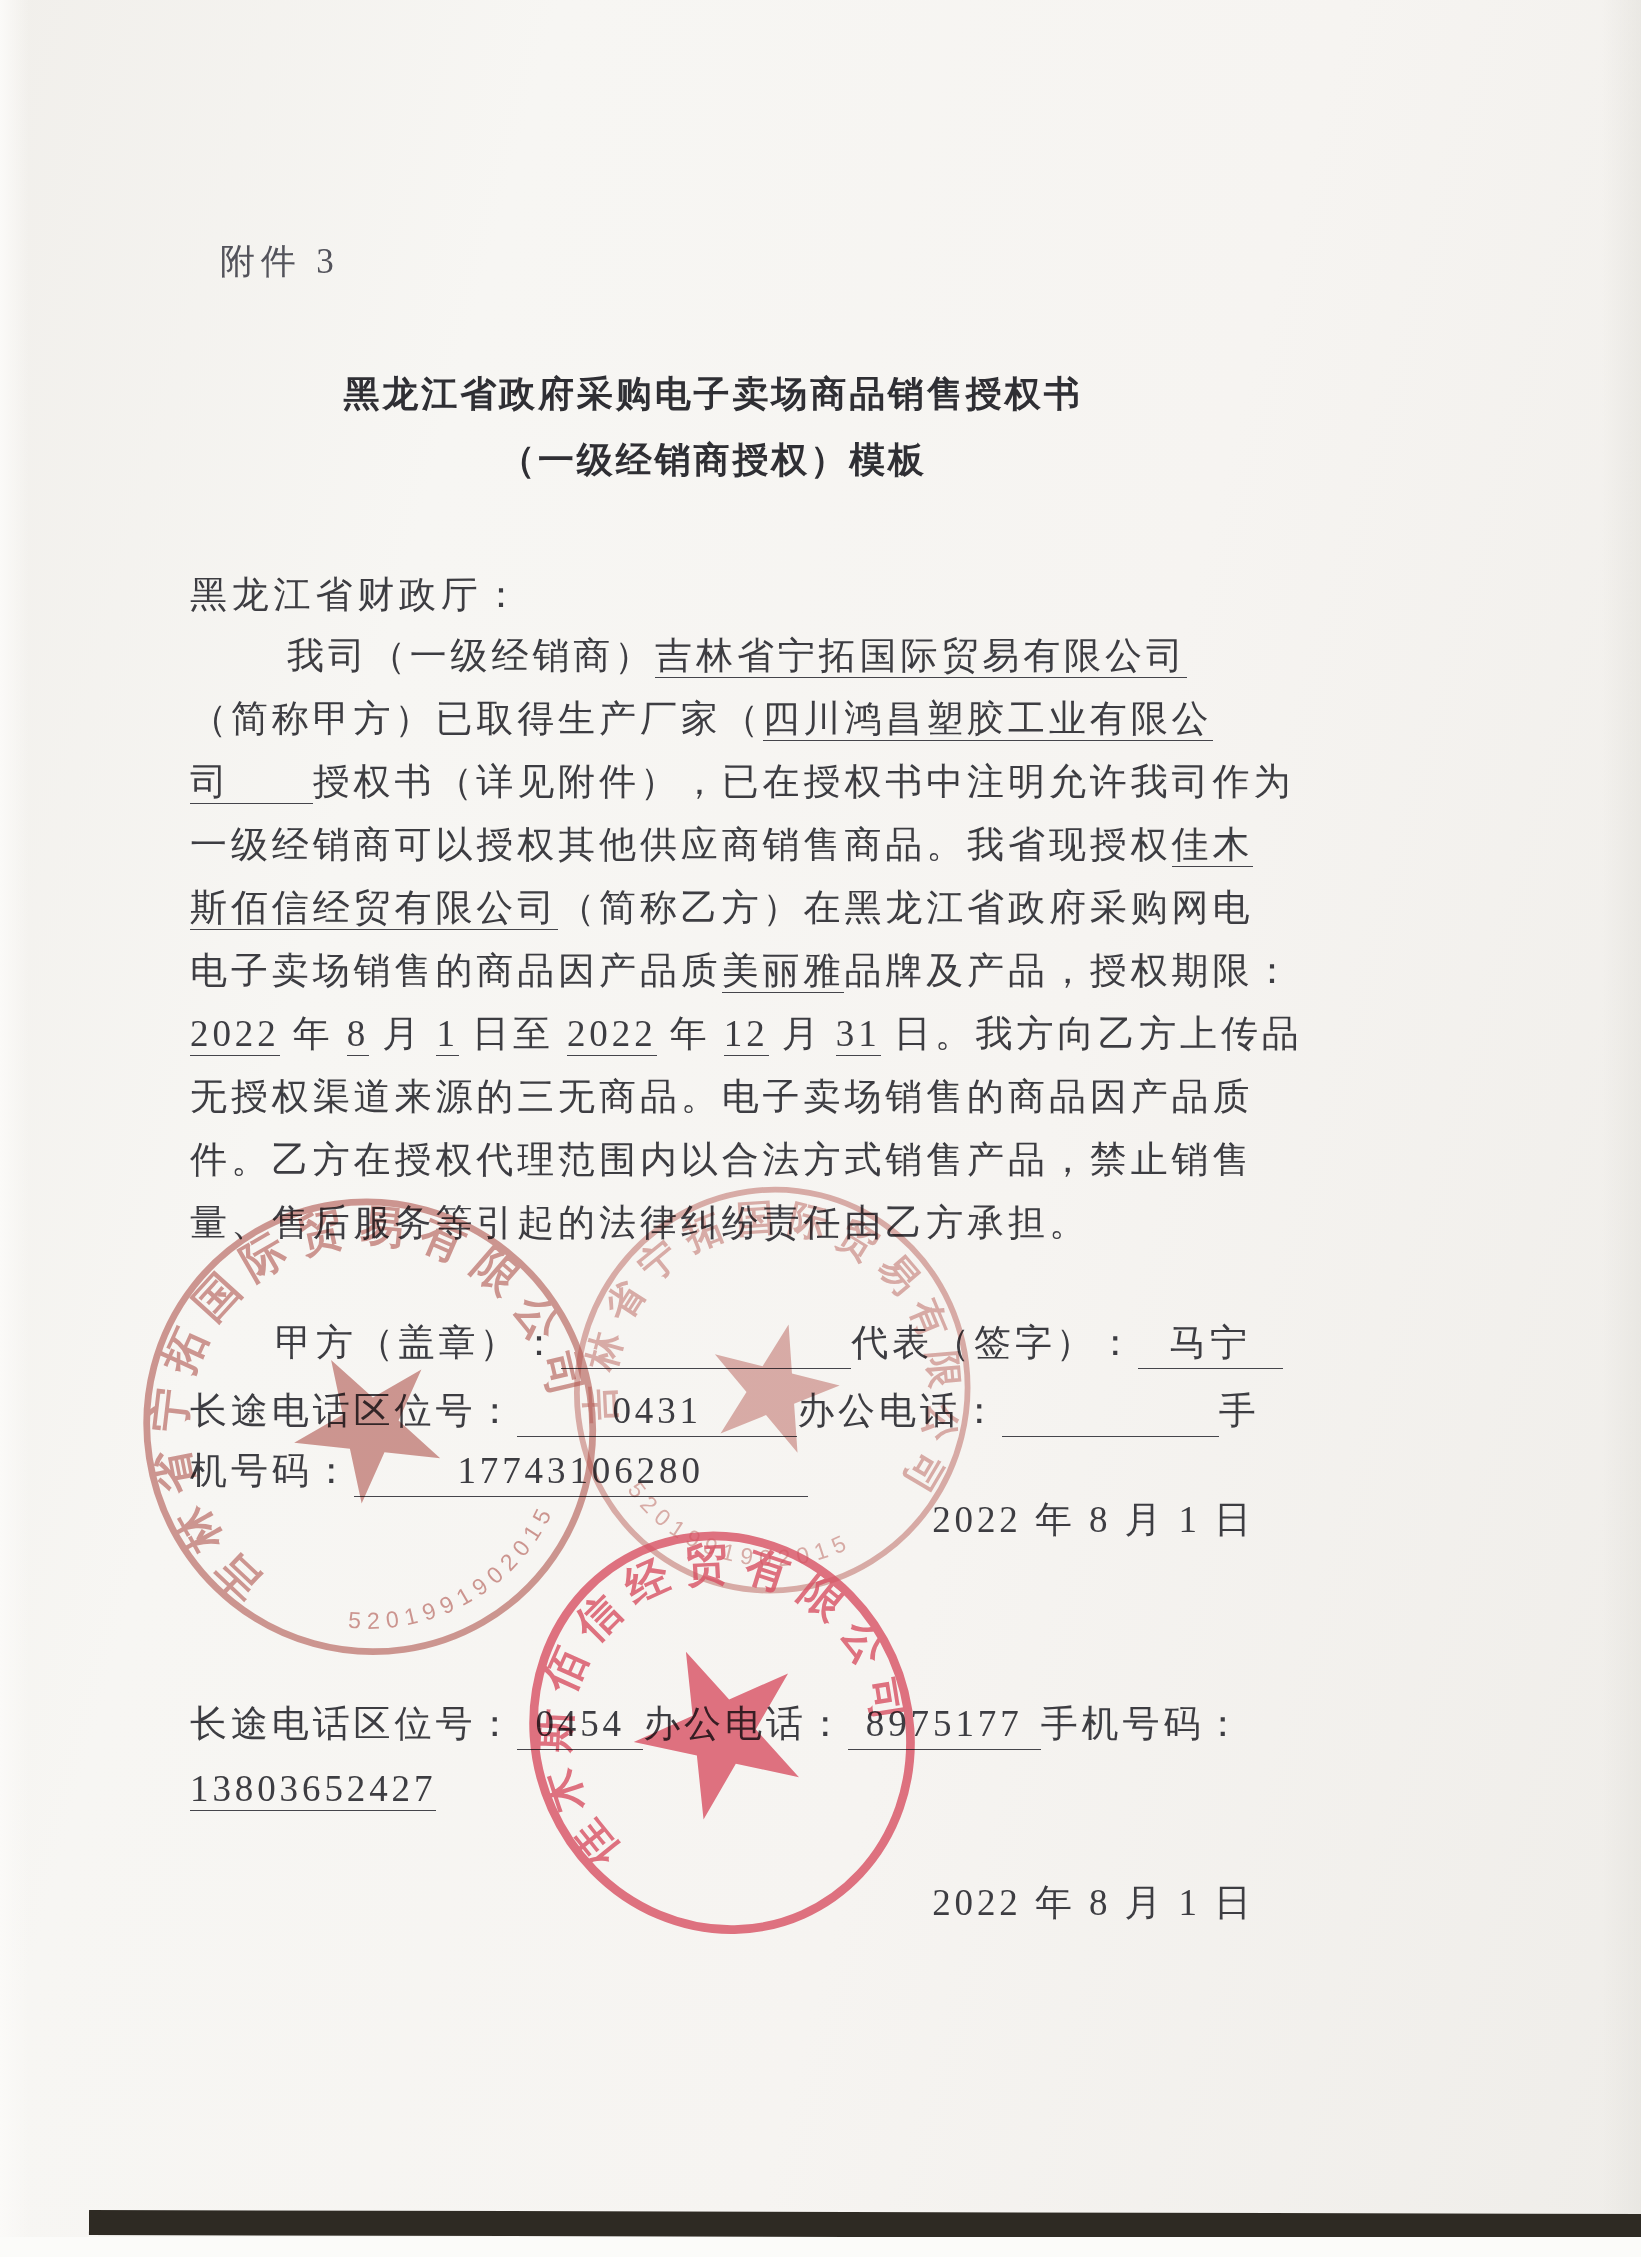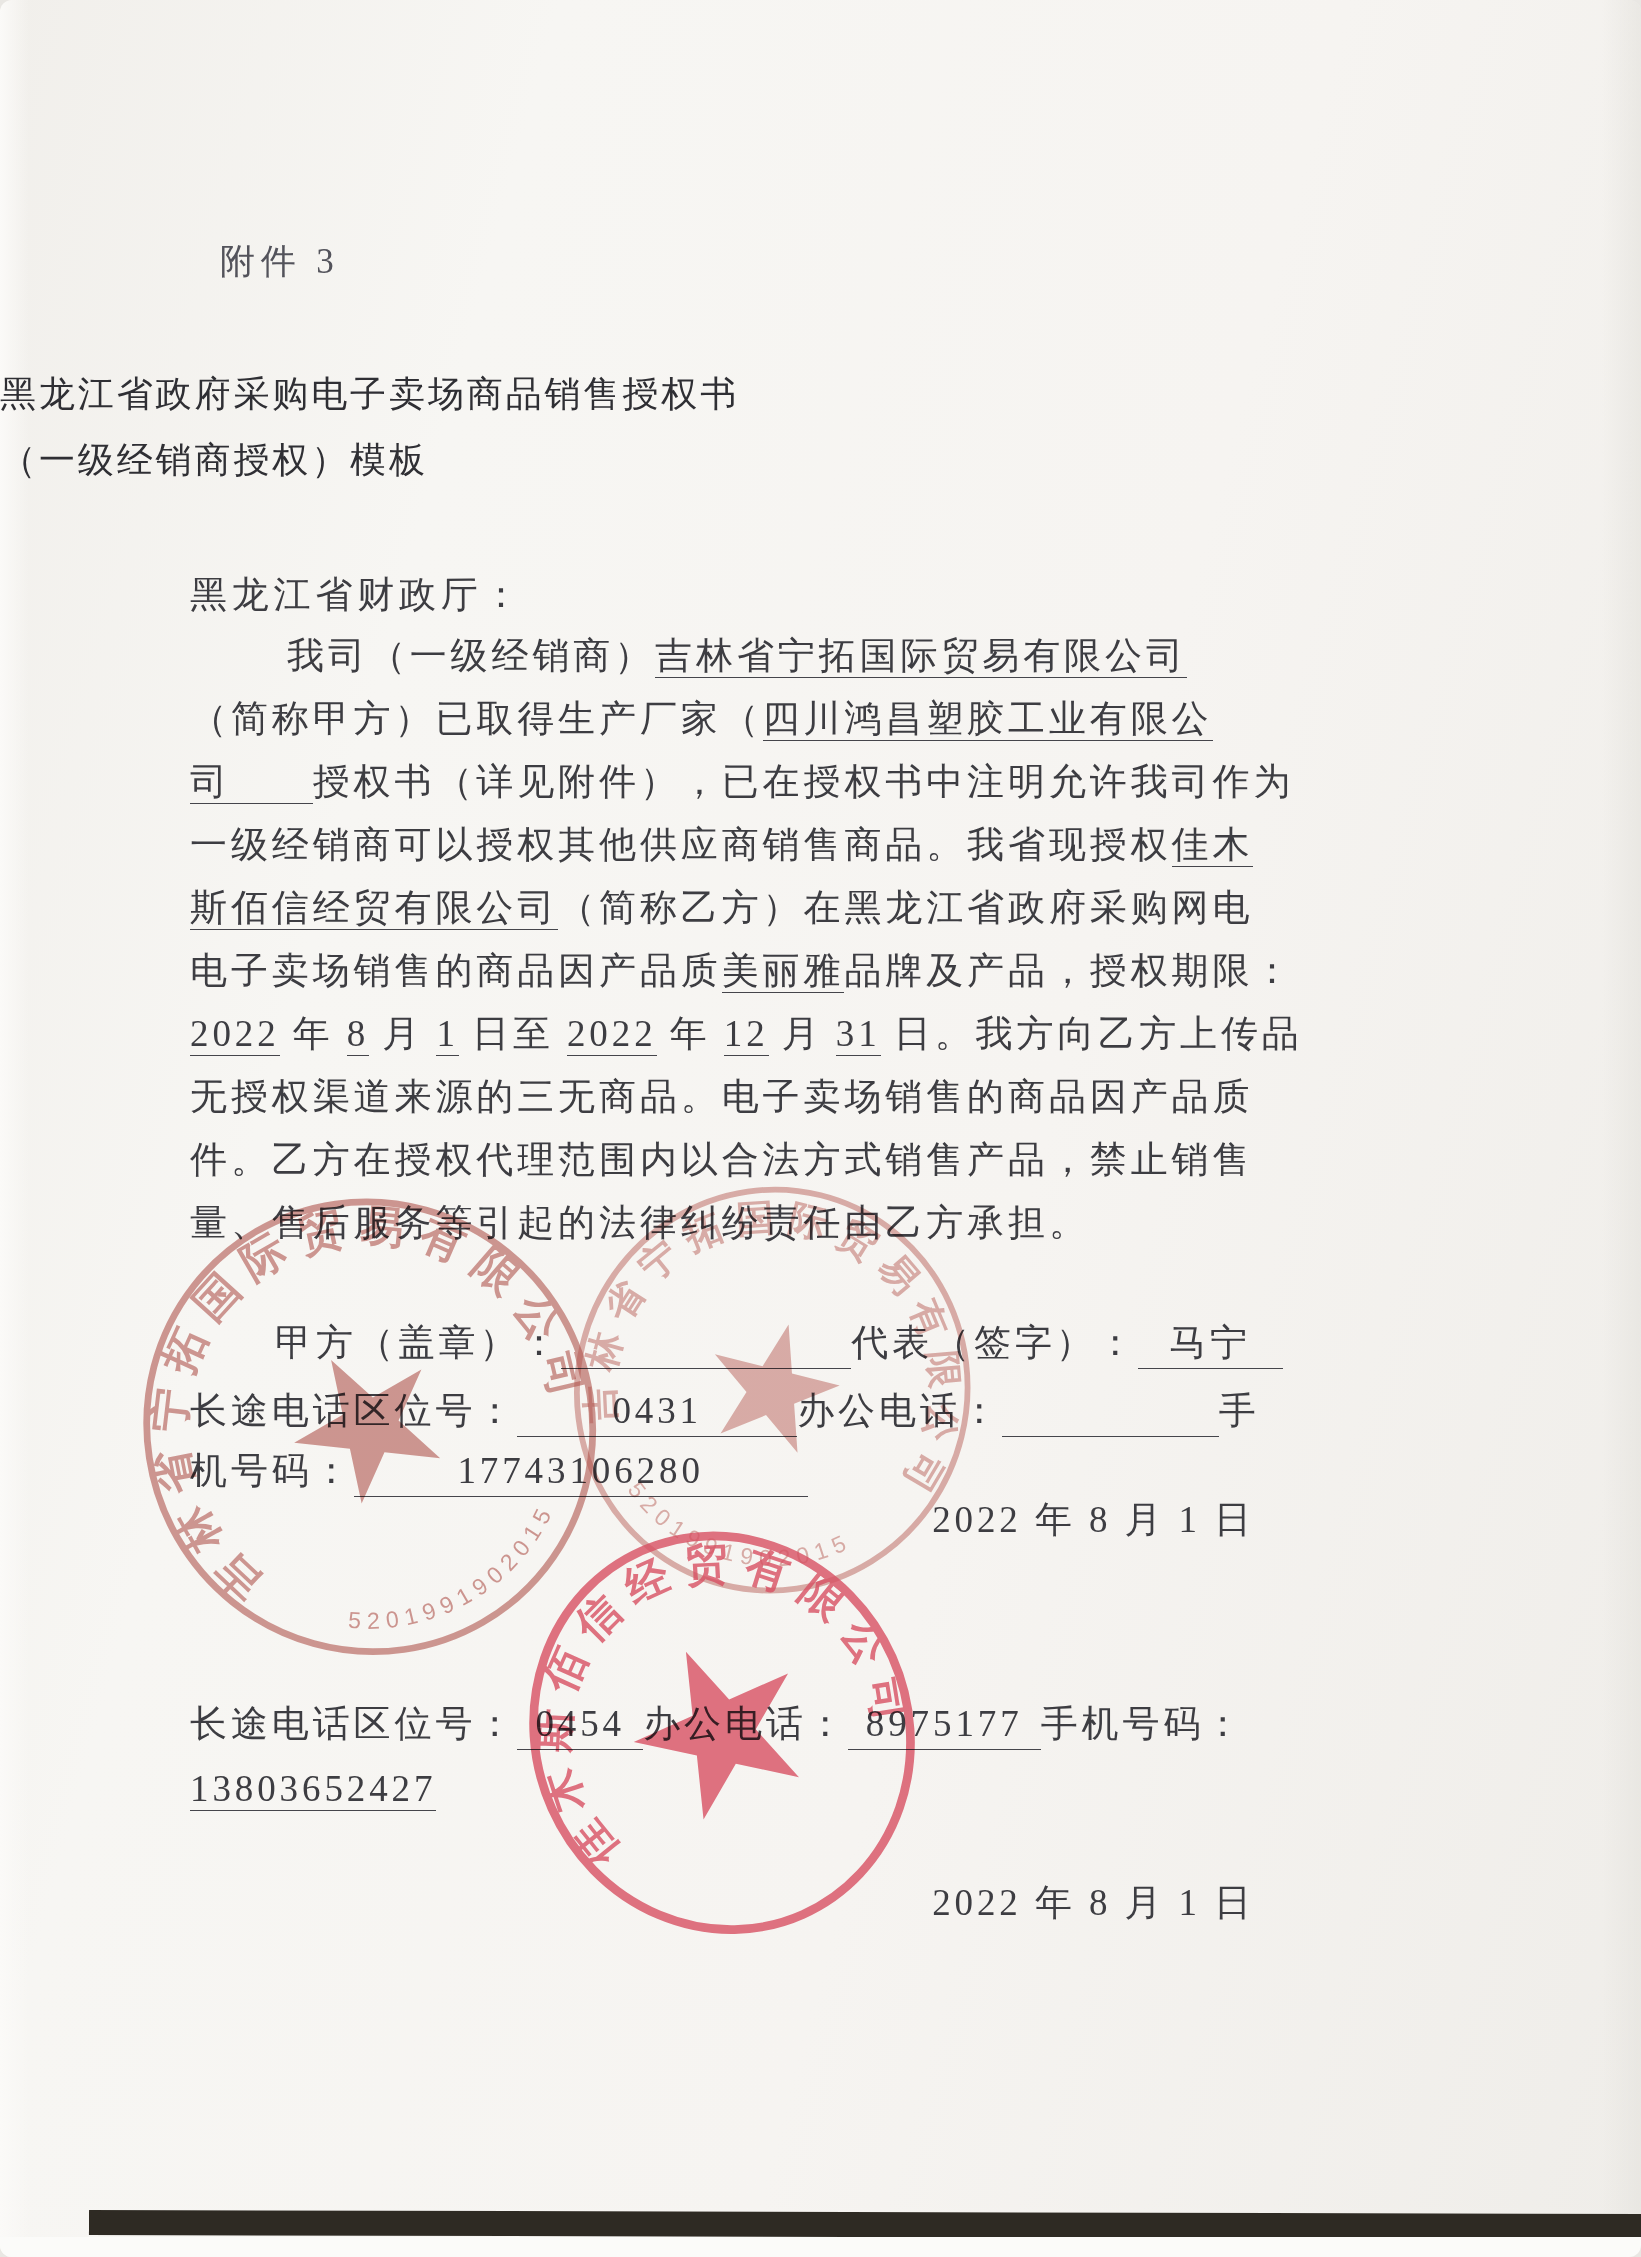--- a/index.html
+++ b/index.html
@@ -3,30 +3,29 @@
 <meta charset="utf-8">
 <style>
   html,body{margin:0;padding:0;background:#e9e7e3;}
   #page{
     position:relative;
     width:1641px;height:2257px;
     background:linear-gradient(105deg,#f1efeb 0%,#f7f6f3 25%,#f6f4f1 60%,#efede9 100%);
     overflow:hidden;
     font-family:"Liberation Serif","DejaVu Serif",serif;
     color:#3d3d42;
-    border-radius:12px;
   }
   .abs{position:absolute;}
   #left-edge{left:0;top:0;width:29px;height:2257px;background:linear-gradient(90deg,#fbfaf8,rgba(251,250,248,0));}
   #right-edge{right:0;top:0;width:39px;height:2257px;background:linear-gradient(270deg,#e6e4df,rgba(230,228,223,0));opacity:.7;}
   #bottom-band{left:89px;top:2212px;width:1553px;height:25px;background:#2e2a23;transform:rotate(.15deg);}
   #bottom-white{left:0;top:2237px;width:1641px;height:20px;background:#fbfbf9;}
 
   #attachment-label{left:220px;top:238px;font-size:35px;letter-spacing:5.8px;color:#53535b;}
-  .title-line{left:0;width:1410px;text-align:left;font-weight:normal;color:#2f2f34;font-size:36px;letter-spacing:2.9px;}
+  .title-line{left:8px;width:1410px;text-align:center;font-weight:bold;color:#2f2f34;font-size:36px;letter-spacing:2.9px;}
   #title1{top:370px;}
   #title2{top:436px;}
 
   #salutation{left:190px;top:570px;font-size:37px;letter-spacing:4.8px;}
 
   #body-lines{left:190px;top:628px;width:1110px;font-size:37px;letter-spacing:3.9px;}
   .bodyline{height:63px;line-height:56px;white-space:nowrap;}
   .bodyline.indent{text-indent:97px;}
 
   .sigline{font-size:37px;letter-spacing:3.9px;white-space:nowrap;line-height:50px;}

